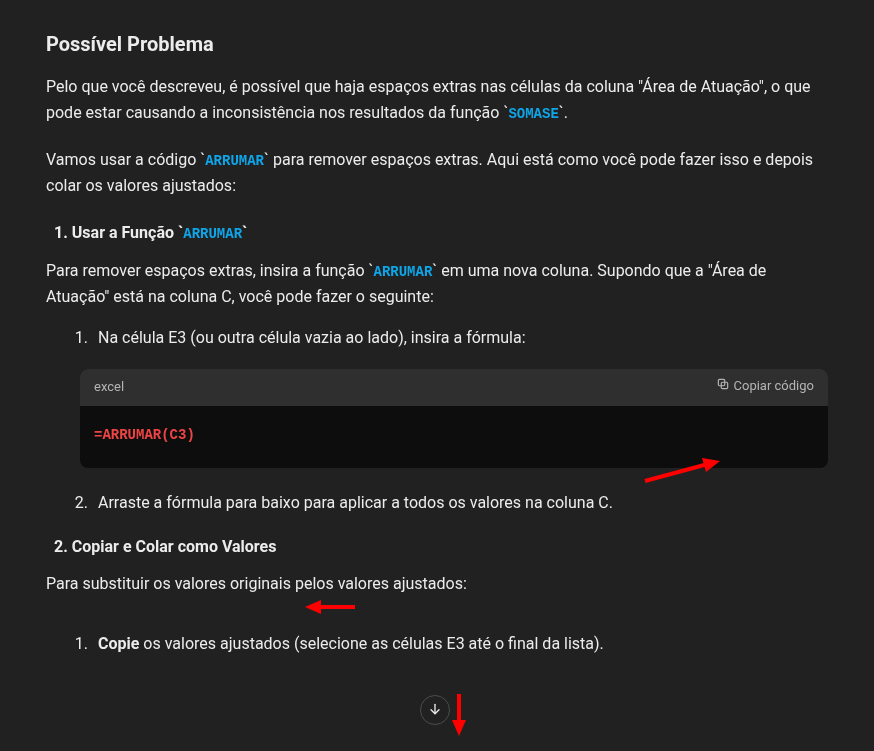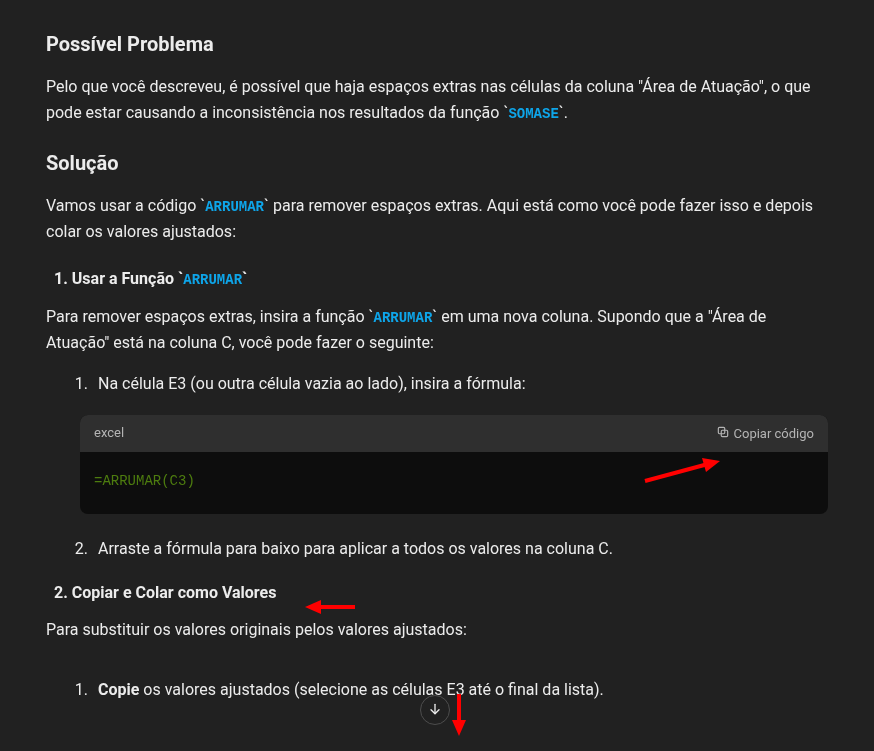--- a/index.html
+++ b/index.html
@@ -57,21 +57,21 @@
   .code-block {
     margin: 14px 0 22px 34px;
     border-radius: 8px;
     overflow: hidden;
     background: #0d0d0d;
     position: relative;
   }
   .code-header {
     display: flex;
     justify-content: space-between;
-    align-items: center;
+    align-items: flex-start;
     background: #2f2f2f;
     padding: 8px 14px;
     font-size: 13px;
     color: #b4b4b4;
   }
   .copy-btn {
     display: inline-flex;
     align-items: center;
     gap: 4px;
     background: transparent;
@@ -79,21 +79,22 @@
     color: #b4b4b4;
     font-size: 13px;
     cursor: pointer;
     font-family: inherit;
   }
   .copy-btn svg { width: 14px; height: 14px; }
   .code-body {
     padding: 18px 26px 22px 14px;
     font-family: Consolas, "Courier New", monospace;
     font-size: 14px;
-    color: #4d7c0f;
+    color: #ef4444;
+    font-weight: bold;
   }
   .scroll-down {
     position: absolute;
     left: 420px;
     top: 695px;
     width: 30px;
     height: 30px;
     border-radius: 50%;
     background: #212121;
     border: 1px solid #4d4d4d;
@@ -114,21 +115,20 @@
 <body>
 
 <div class="content">
 
   <h3 class="section-title">Possível Problema</h3>
 
   <p class="para">
     <span>Pelo que você descreveu, é possível que haja espaços extras nas células da coluna "Área de Atuação", o que pode estar causando a inconsistência nos resultados da função </span><span class="codewrap">`<code class="inline">SOMASE</code>`</span><span>.</span>
   </p>
 
-  <h3 class="section-title">Solução</h3>
 
   <p class="para">
     <span>Vamos usar a código </span><span class="codewrap">`<code class="inline">ARRUMAR</code>`</span><span> para remover espaços extras. Aqui está como você pode fazer isso e depois colar os valores ajustados:</span>
   </p>
 
   <p class="step-title">
     <span>1. Usar a Função </span><span class="codewrap">`<code class="inline">ARRUMAR</code>`</span>
   </p>
 
   <p class="para" style="margin-bottom:16px">

